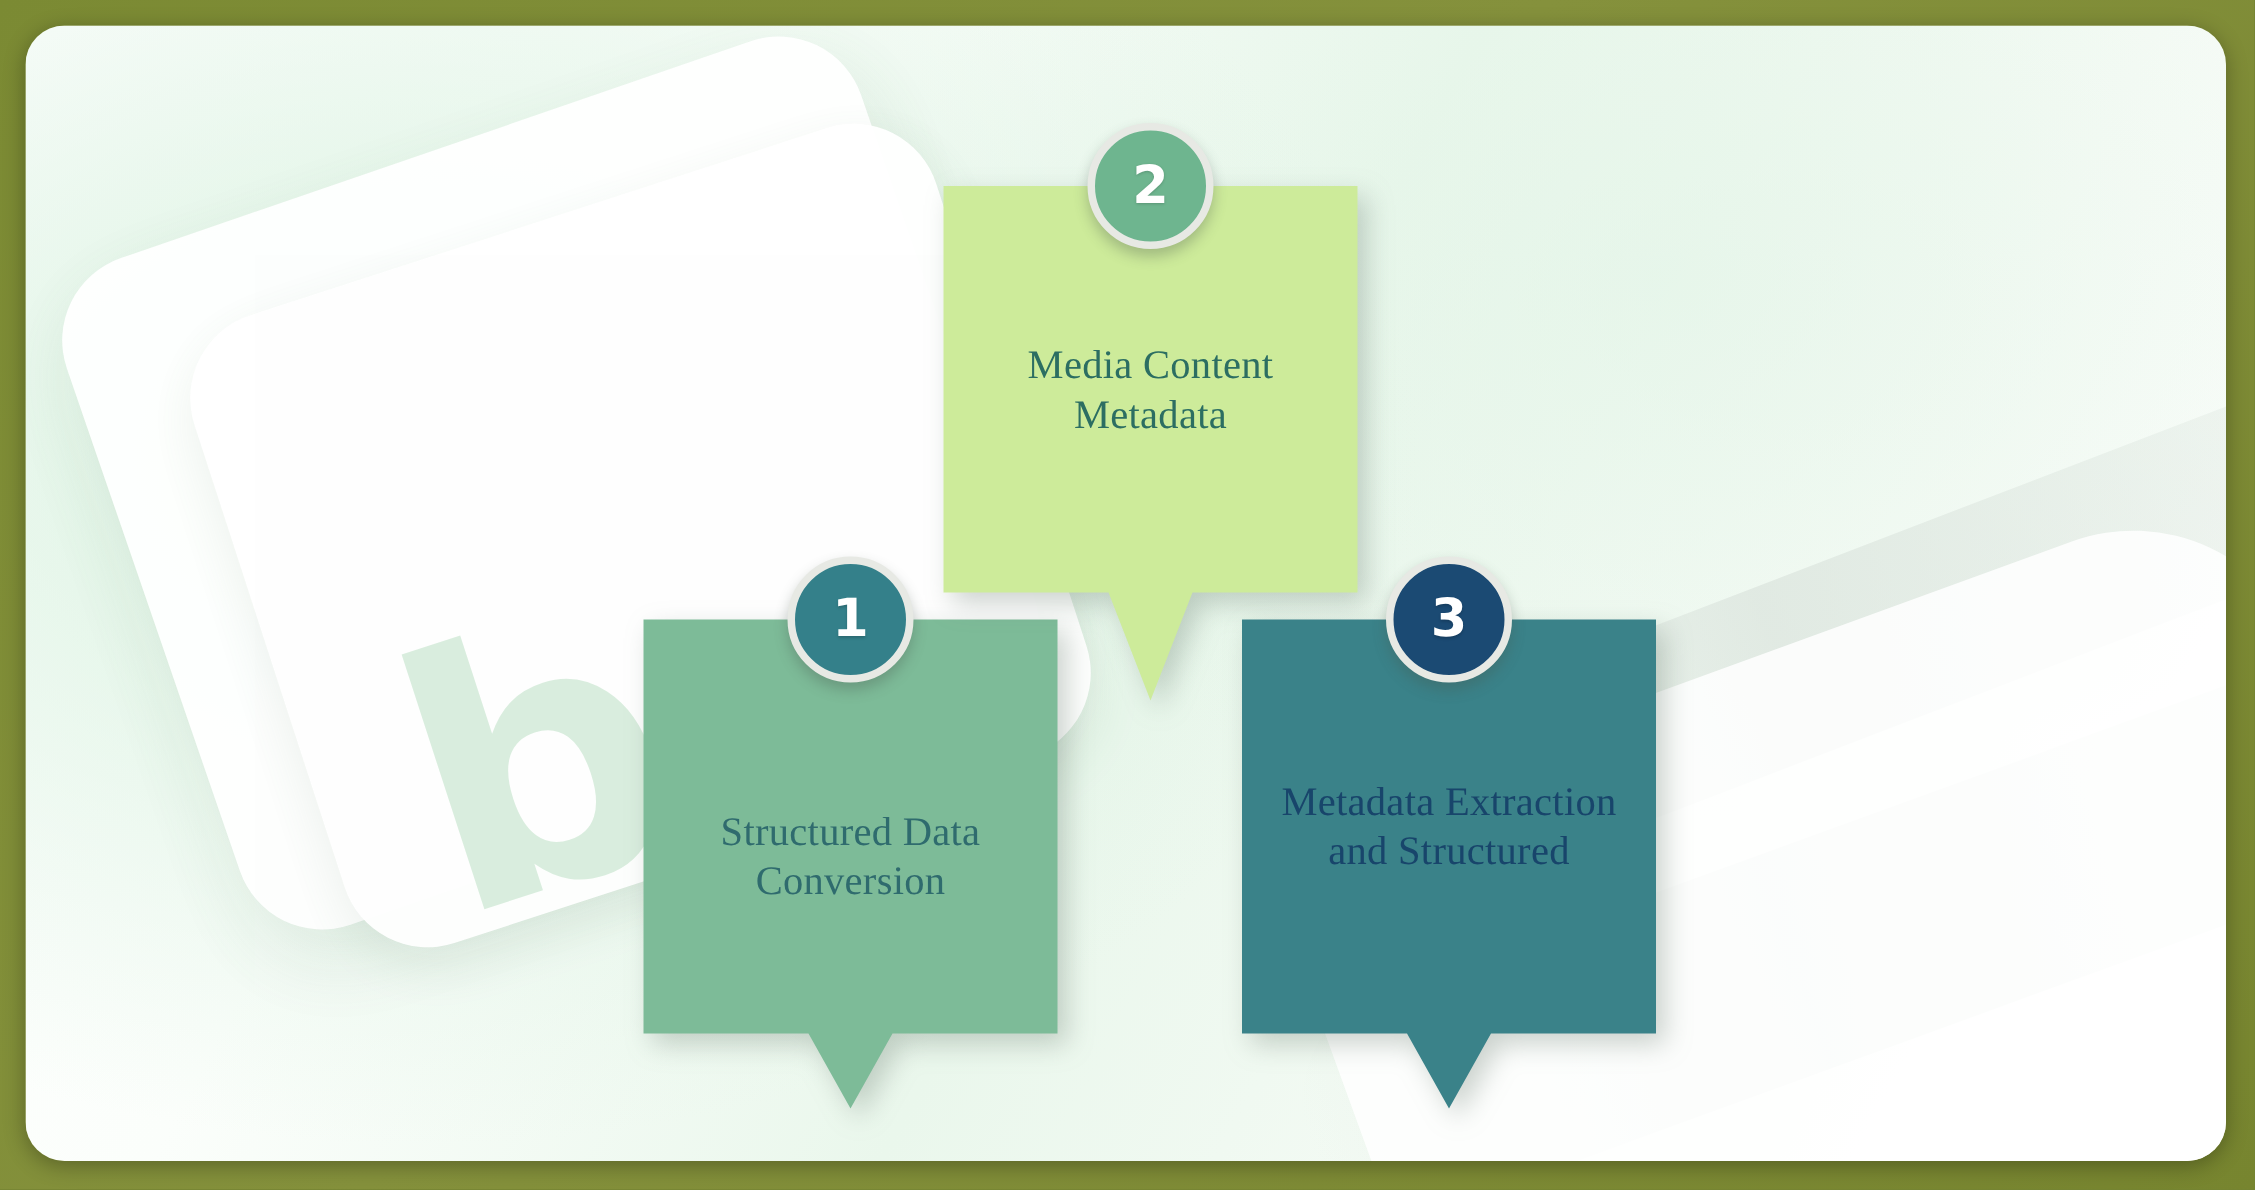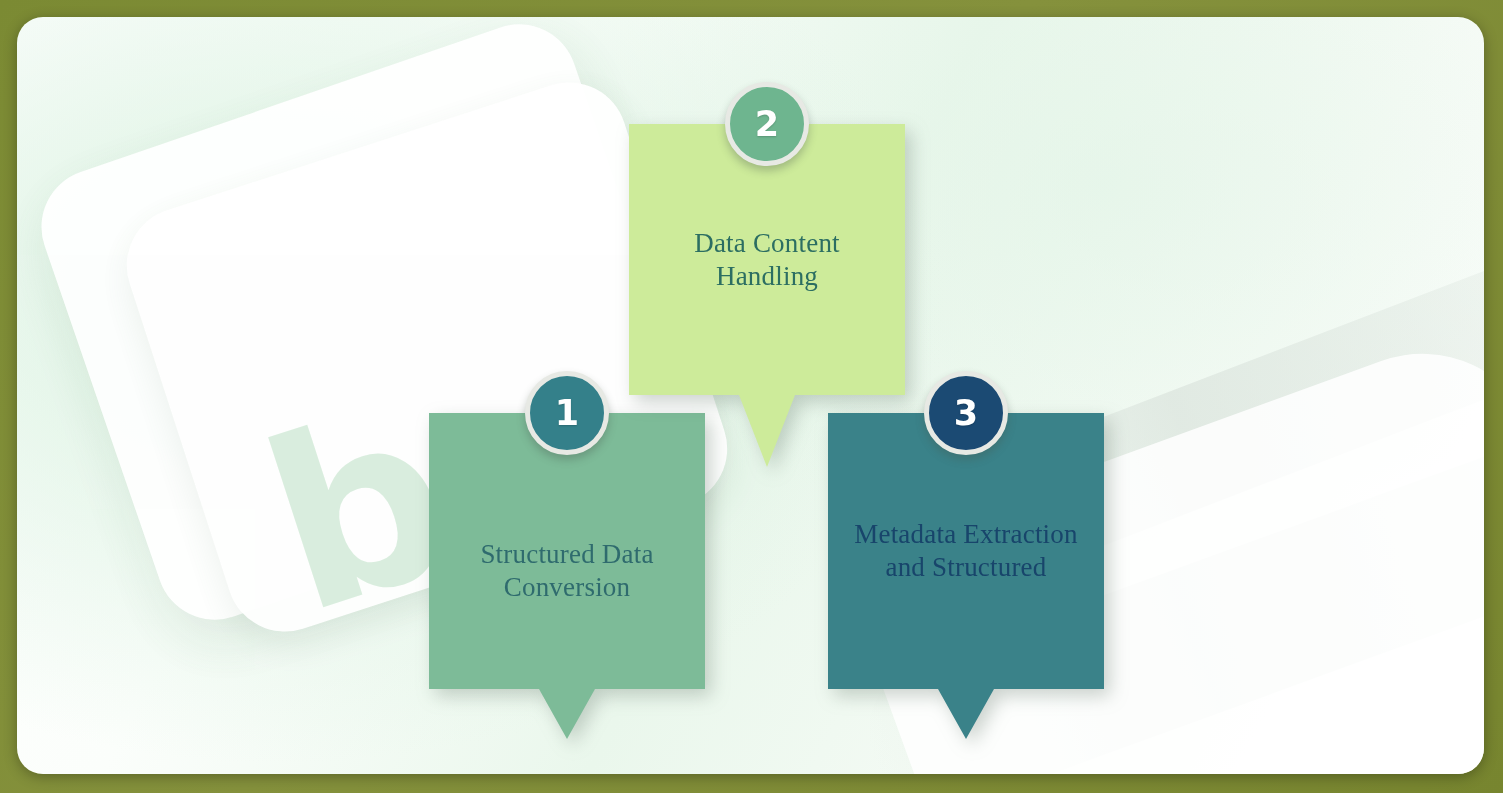--- a/index.html
+++ b/index.html
@@ -189,21 +189,21 @@
         <div class="badge" id="badge-1" style="background: rgb(52, 128, 138); border-color: rgb(231, 233, 228);">
           <span class="badge-num">1</span>
         </div>
       </div>
 
       <div class="card" id="card-2">
         <svg class="card-body" viewBox="0 0 276 345" preserveAspectRatio="none" style="height:345px;overflow:visible">
           <polygon id="shape-2" points="0,0 276,0 276,271 166,271 138,343 110,271 0,271" fill="#cdeb9a"></polygon>
         </svg>
         <div class="card-body" style="filter:none">
-          <div class="card-label" id="label-2" style="color: rgb(44, 110, 98);">Data Content Handling</div>
+          <div class="card-label" id="label-2" style="color: rgb(44, 110, 98);">Media Content Metadata</div>
         </div>
         <div class="badge" id="badge-2" style="background: rgb(110, 181, 143); border-color: rgb(231, 233, 228);">
           <span class="badge-num">2</span>
         </div>
       </div>
 
       <div class="card" id="card-3">
         <svg class="card-body" viewBox="0 0 276 350" preserveAspectRatio="none" style="height:350px;overflow:visible">
           <polygon id="shape-3" points="0,0 276,0 276,276 166,276 138,326 110,276 0,276" fill="#3a8289"></polygon>
         </svg>

